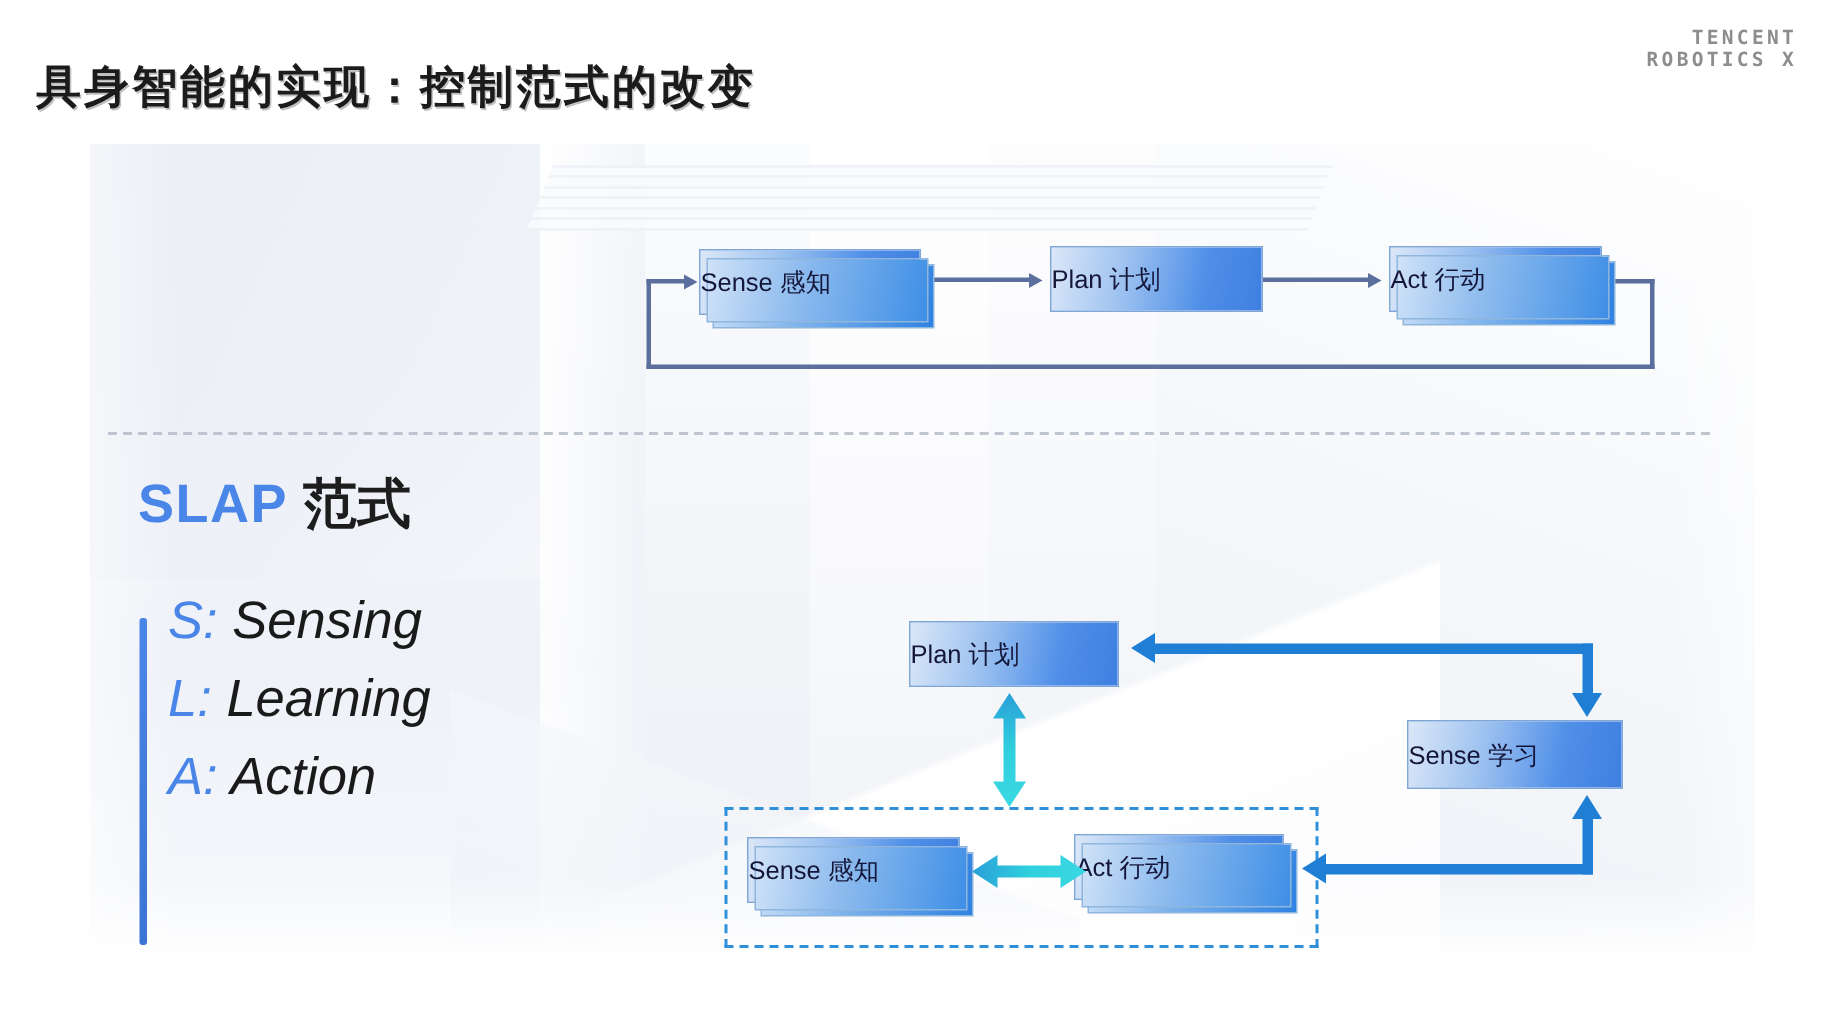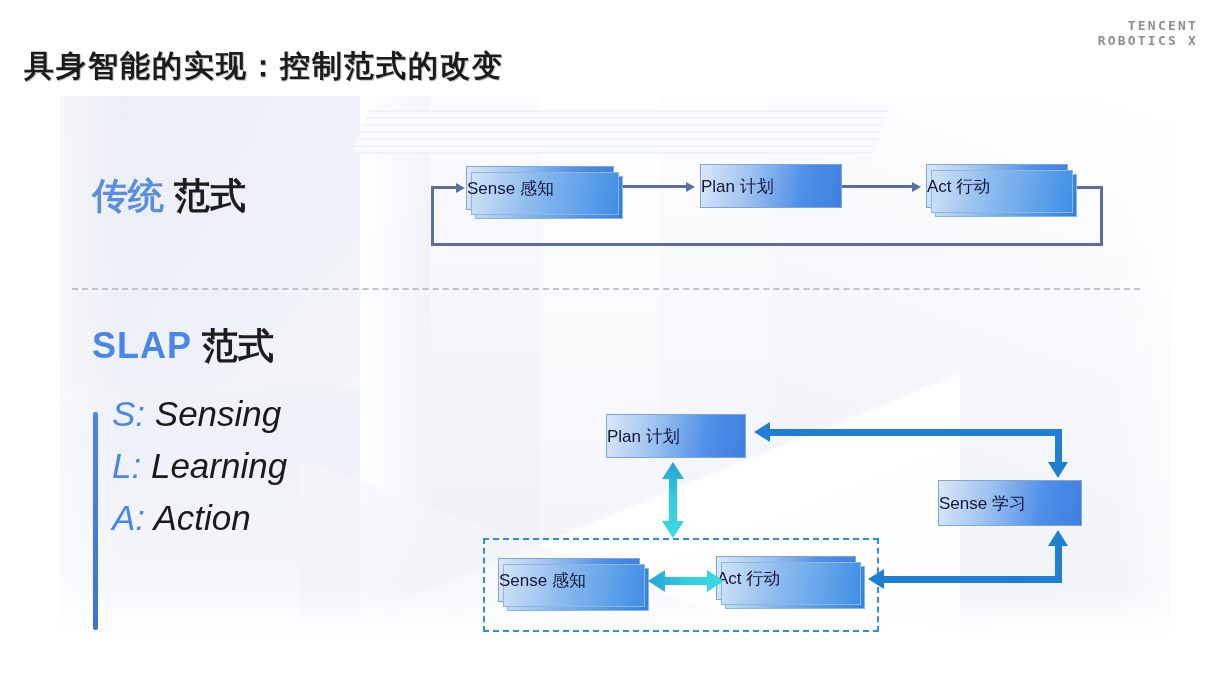--- a/index.html
+++ b/index.html
@@ -77,34 +77,34 @@
   
   .logo{
     position:absolute;right:26px;top:18px;
     text-align:right;line-height:1.18;
     font-family:"DejaVu Sans Mono","Liberation Mono",monospace;
     font-size:13px;font-weight:700;letter-spacing:2.2px;
     color:#8d8d8d;
   }
   .logo .l2{letter-spacing:2.2px;padding-left:33px;}
   .title{
-    position:absolute;left:24px;top:46px;
+    position:absolute;left:24px;top:38px;
     font-family:"DejaVu Serif","Liberation Serif",serif;
     font-size:30px;font-weight:700;color:#1b1b1b;
     letter-spacing:2px;
     text-shadow:1px 1px 0 rgba(0,0,0,.25);
     white-space:nowrap;
   }
 
   
   .sec-label{position:absolute;white-space:nowrap;font-size:36px;font-weight:700;}
   .sec-label .accent{color:#5b8ede;}
   .sec-label .plain{color:#1d1d1d;}
   #lbl-trad{left:92px;top:172px;}
-  #lbl-slap{left:92px;top:322px;}
+  #lbl-slap{left:92px;top:312px;}
   #lbl-slap .accent{color:#4a86e8;letter-spacing:1px;}
 
   .divider{
     position:absolute;left:72px;top:288px;width:1068px;height:0;
     border-top:2px dashed #b6bcc9;
     opacity:.85;
   }
 
   
   .slap-bar{
@@ -206,23 +206,20 @@
     <div class="bg-fade-bottom"></div>
   </div>
 
   <div class="logo">
     <div class="l1">TENCENT</div>
     <div class="l2">ROBOTICS X</div>
   </div>
 
   <div class="title">具身智能的实现：控制范式的改变</div>
 
-  <div class="sec-label" id="lbl-trad">
-    <span class="accent">传统</span><span class="plain"> 范式</span>
-  </div>
 
   <div class="divider"></div>
 
   <div class="sec-label" id="lbl-slap">
     <span class="accent">SLAP</span><span class="plain"> 范式</span>
   </div>
 
   <div class="slap-bar"></div>
   <div class="slap-list">
     <div class="slap-row">

